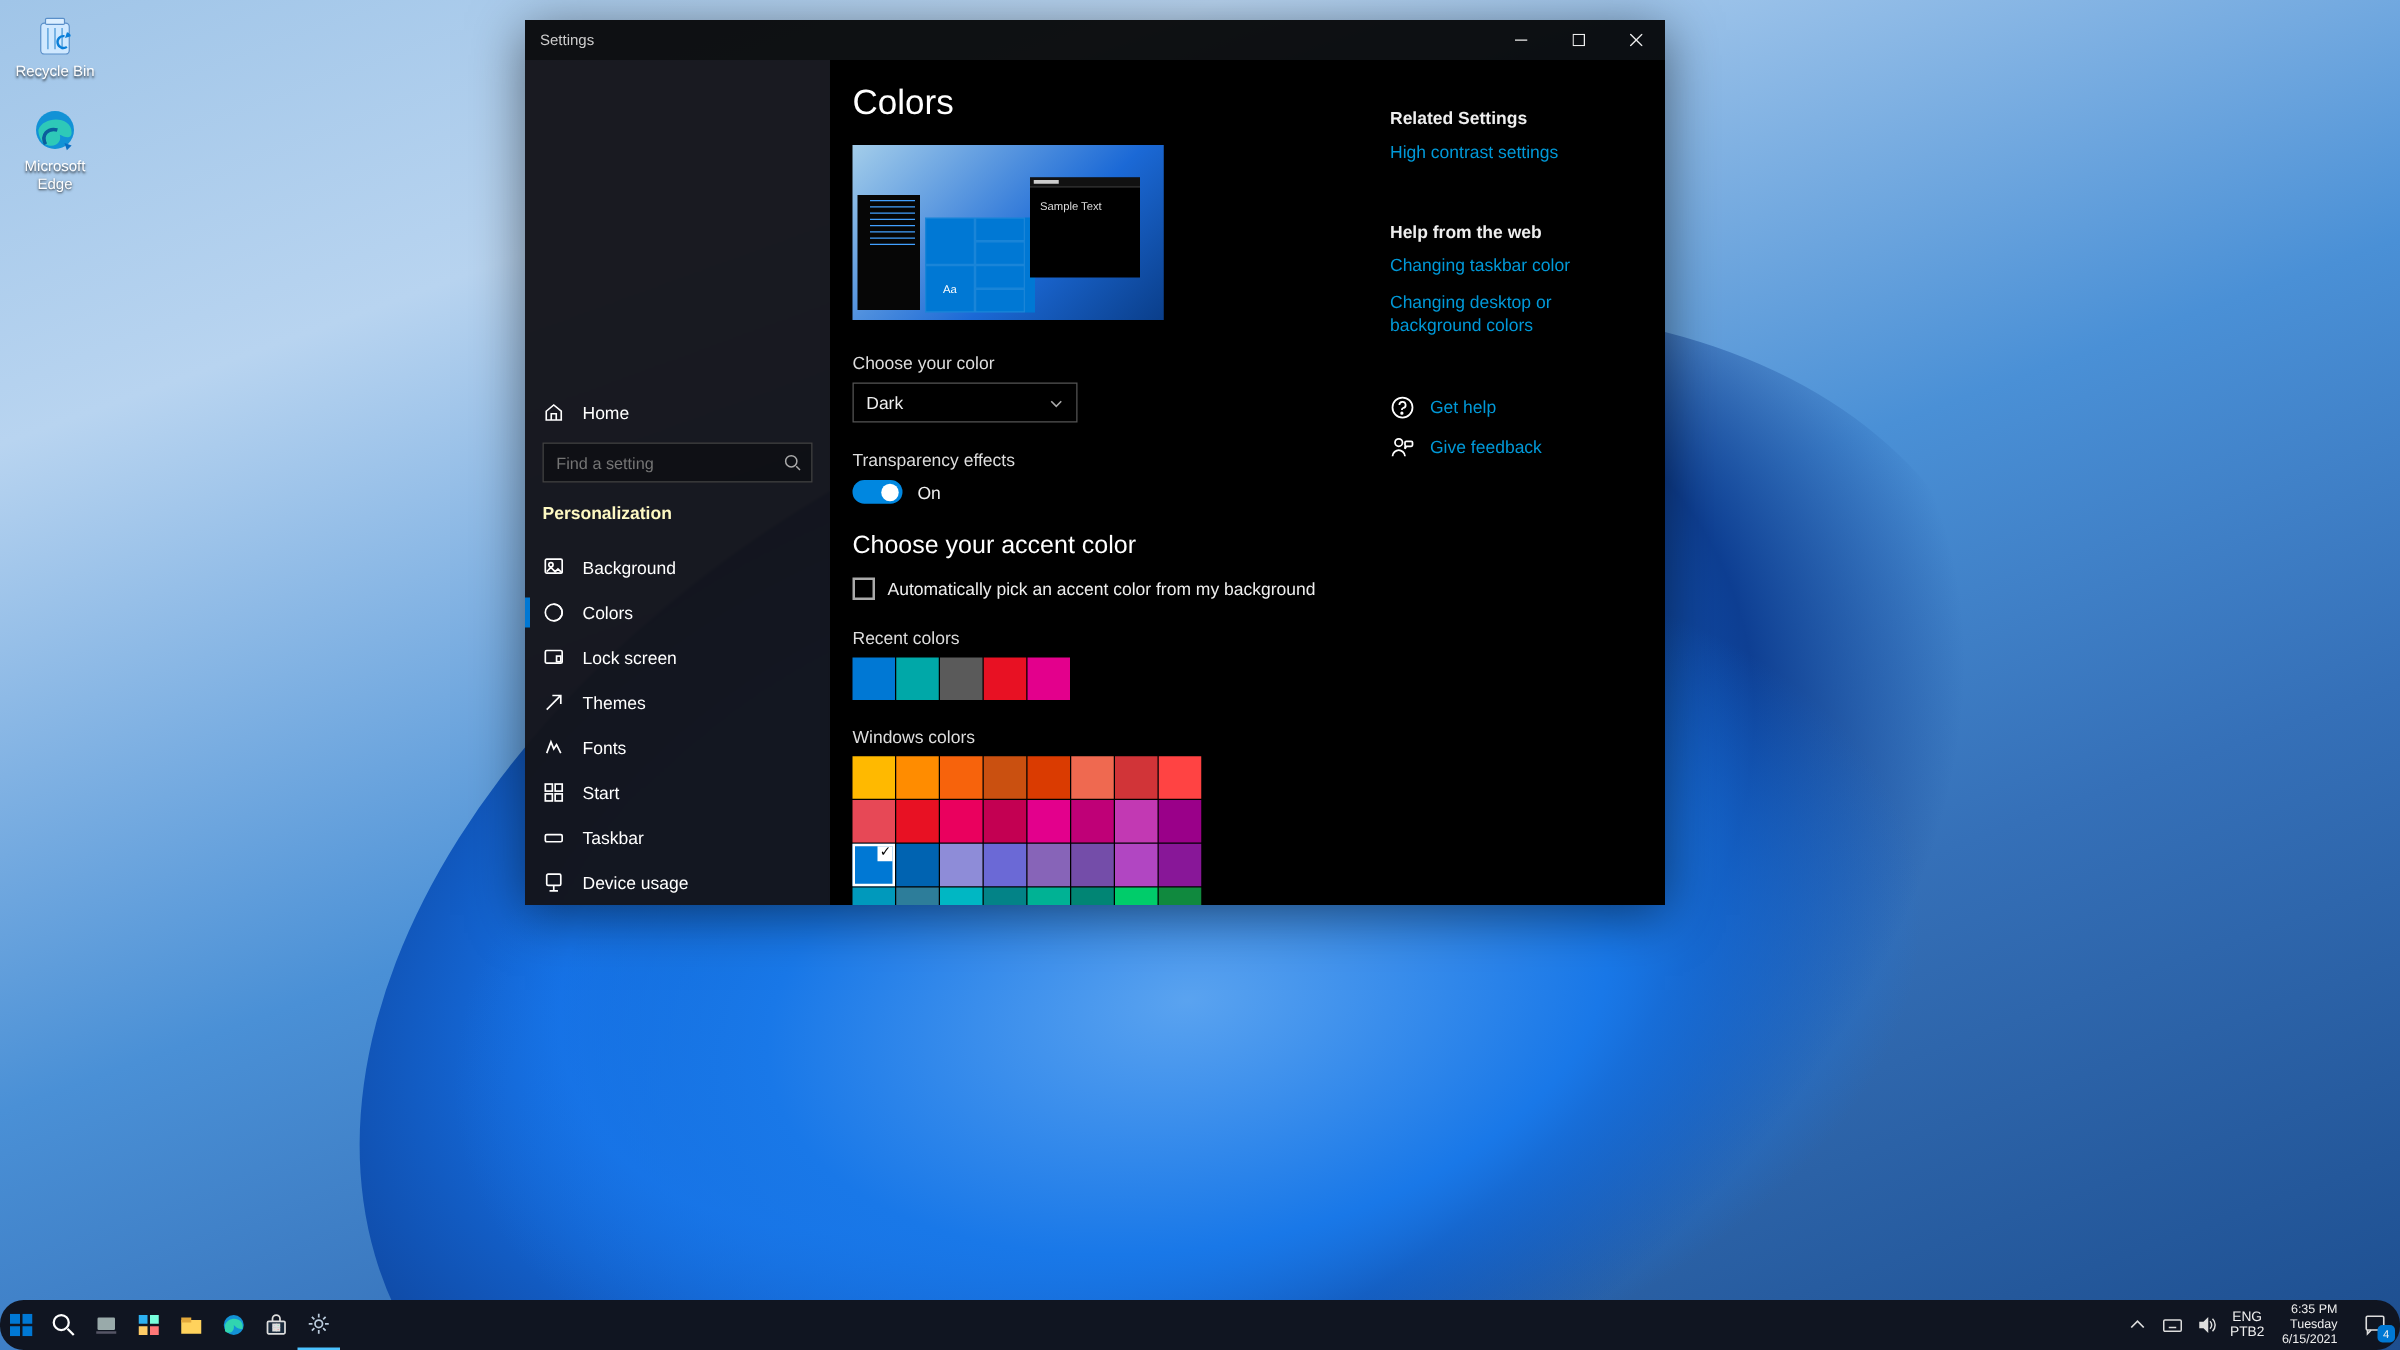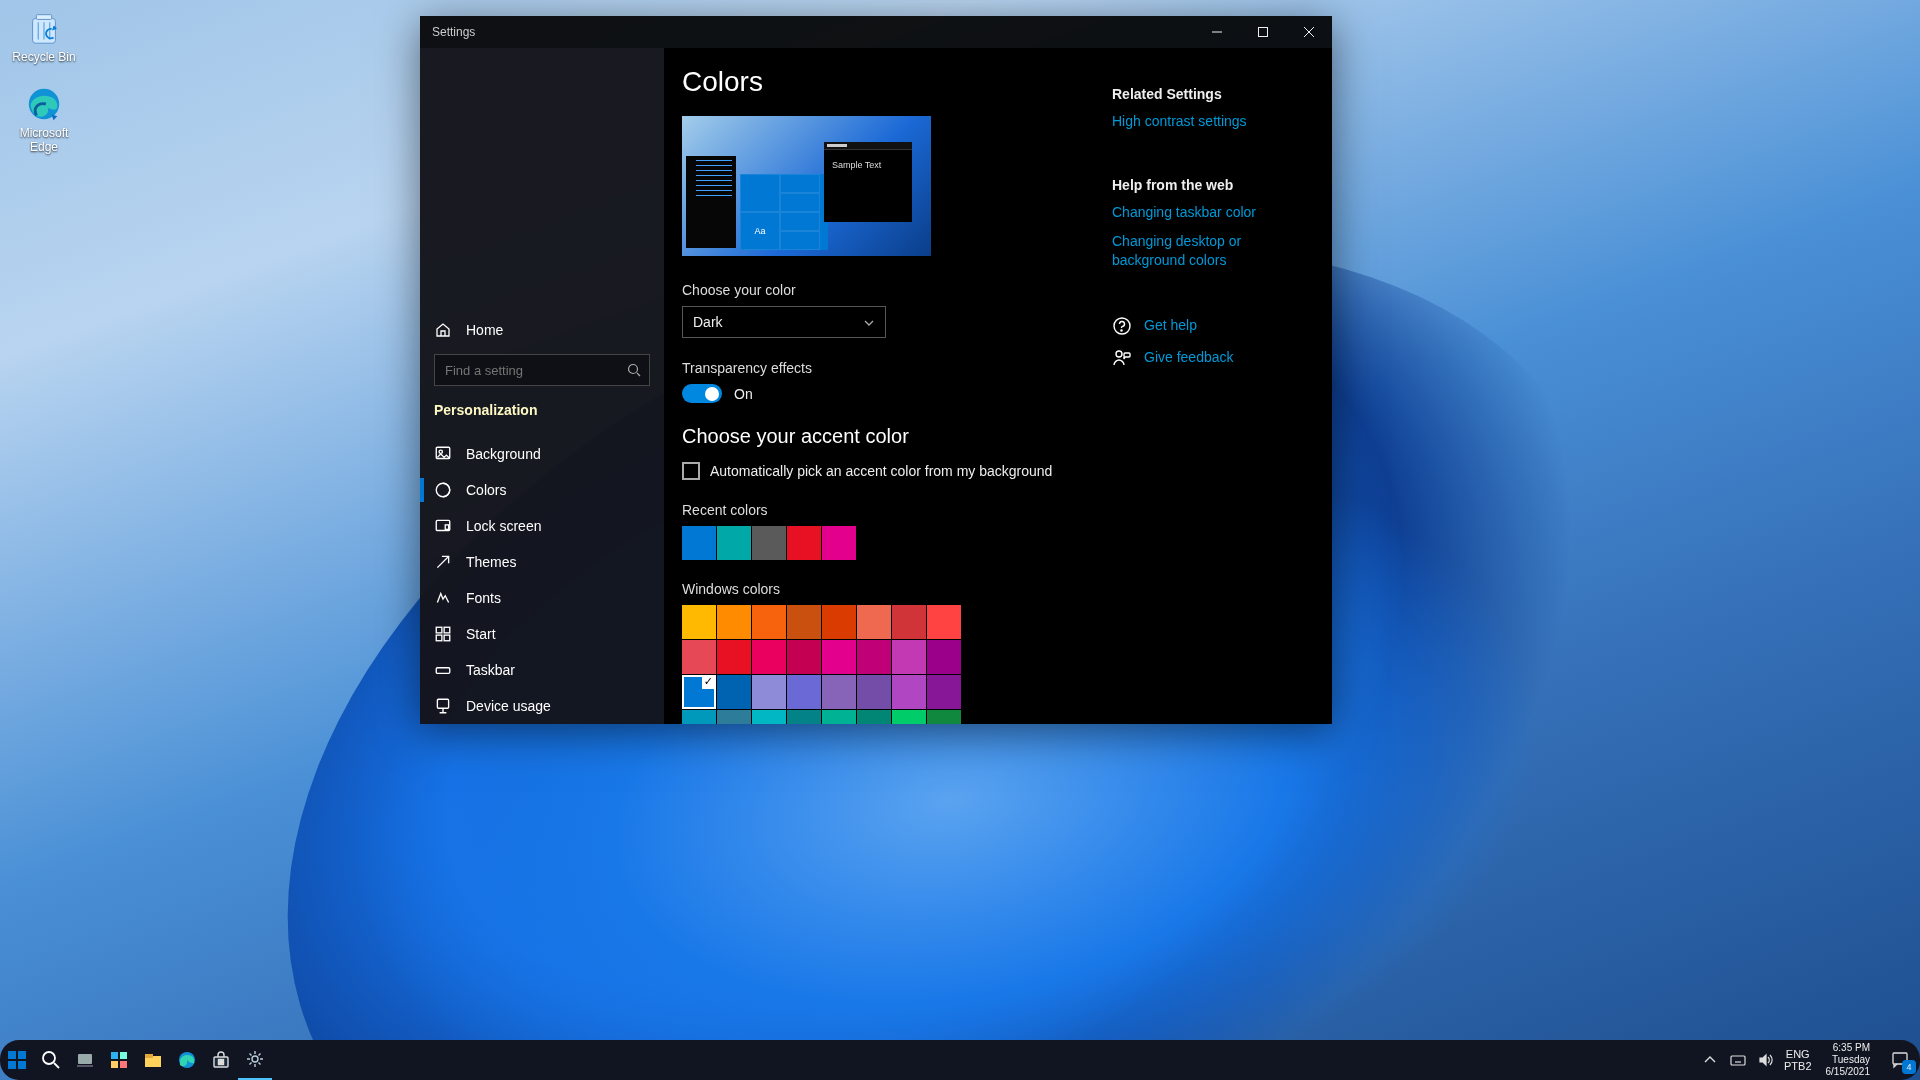--- a/index.html
+++ b/index.html
@@ -115,21 +115,21 @@
 .preview .mw2 .la{width:40px;height:76px;display:flex;flex-direction:column;}
 .preview .mw2 .tile{flex:1;border:1px solid rgba(255,255,255,0.1);display:flex;align-items:center;justify-content:center;font-size:9px;color:#fff;}
 .preview .mw3 {
   left:142px; top:26px; width:88px; height:80px; background:#000;
 }
 .preview .mw3 .tb{height:8px;background:#111;border-bottom:1px solid #333;position:relative;}
 .preview .mw3 .tb::before{content:"";position:absolute;left:3px;top:2px;width:20px;height:3px;background:#ccc;}
 .preview .mw3 .tx{font-size:9px; color:#ddd; padding:10px 8px;}
 .sect-label { font-size:14px; color:#ddd; margin-bottom:8px; }
 .dropdown {
-  width:204px; height:32px; border:1px solid #555;
+  width:180px; height:32px; border:1px solid #555;
   display:flex; align-items:center; justify-content:space-between;
   padding:0 10px; font-size:14px; color:#eee; margin-bottom:22px;
   cursor:pointer;
 }
 .dropdown .chev { width:12px; height:12px; color:#aaa;}
 .toggle-row { display:flex; align-items:center; margin-bottom:22px;}
 .toggle {
   width:40px; height:19px; border-radius:10px; background:#0087e0;
   position:relative; margin-right:12px; cursor:pointer;
 }

